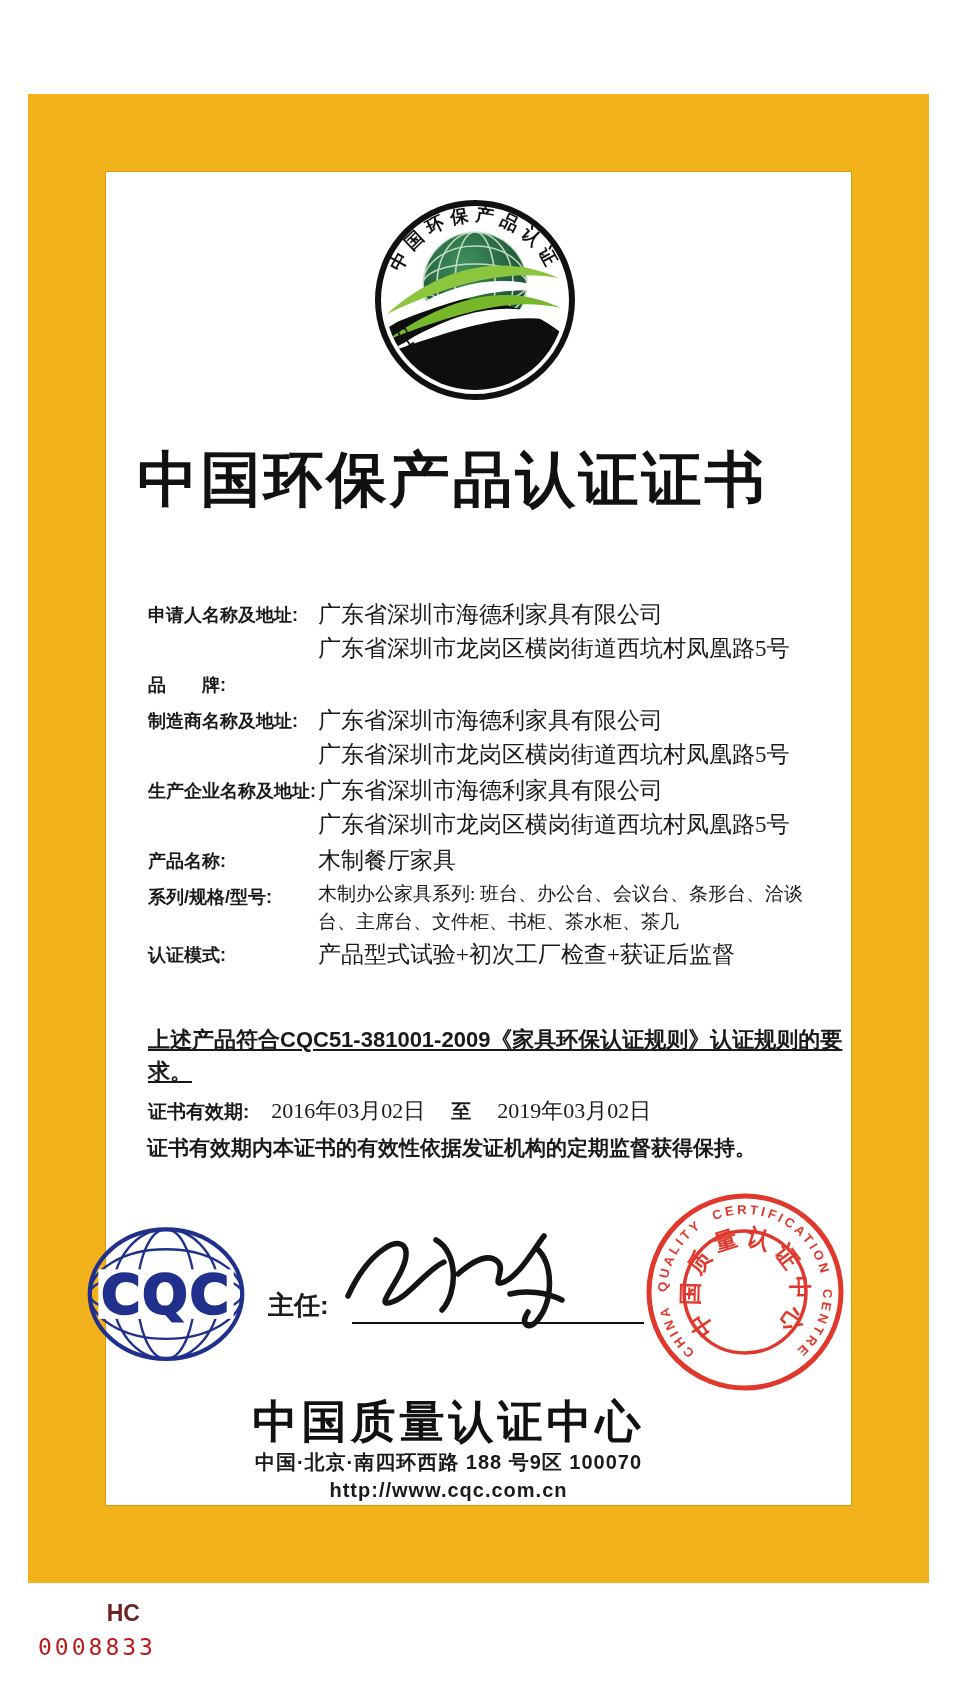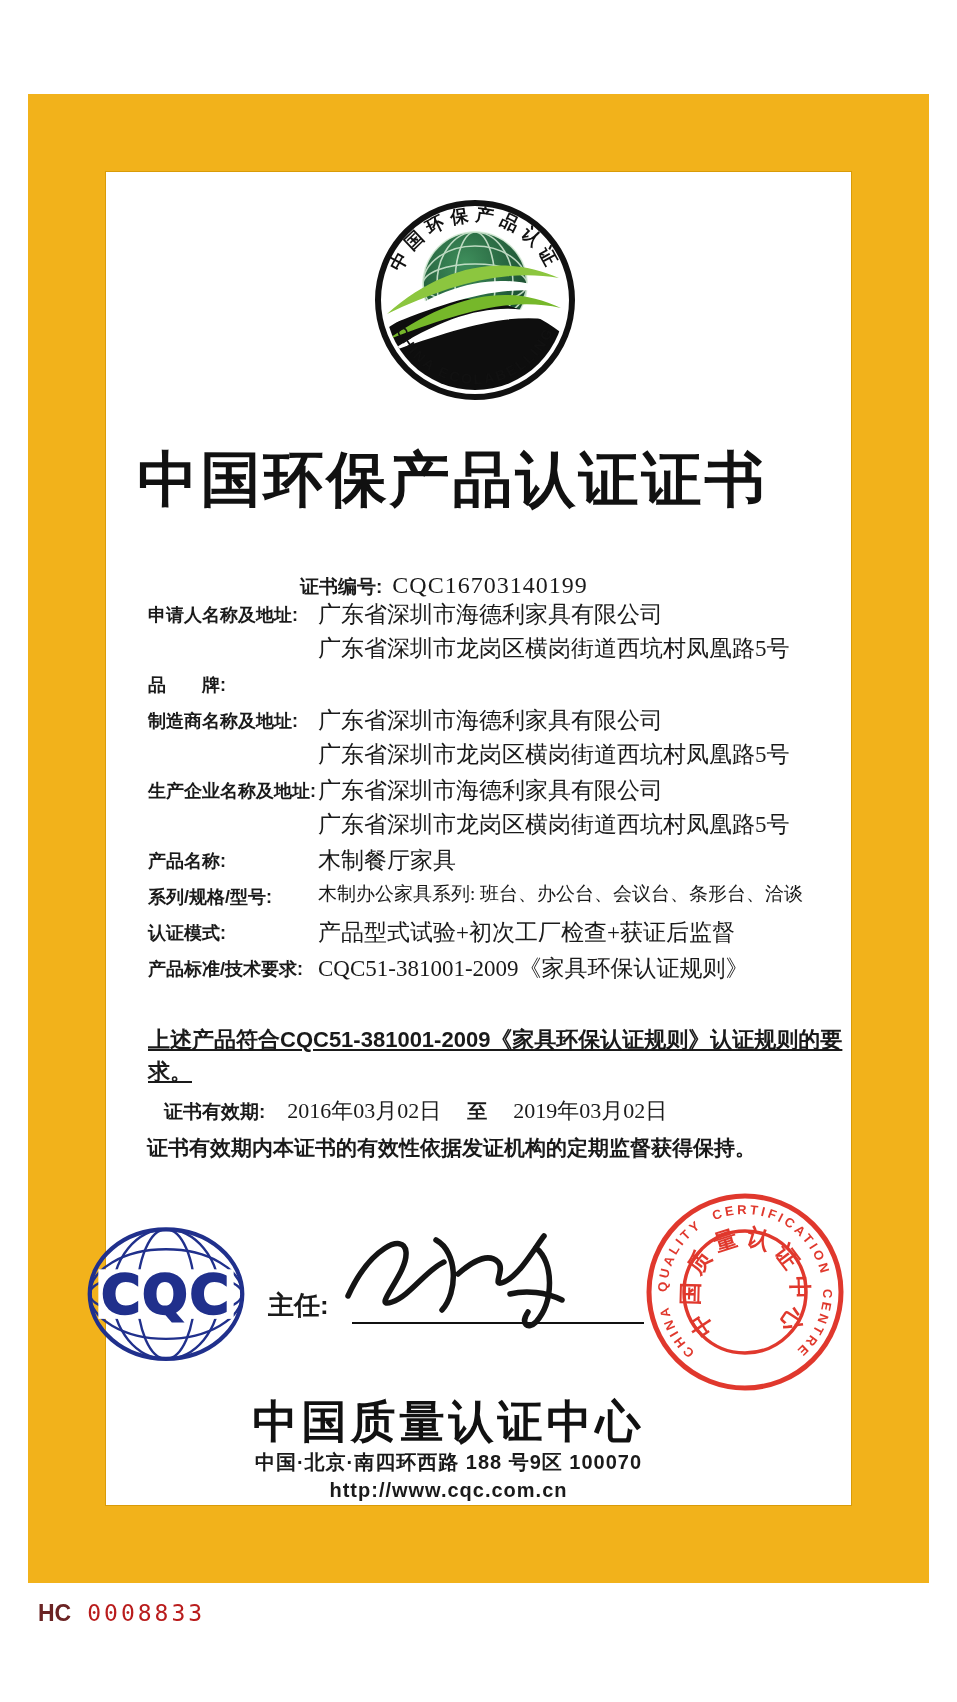--- a/index.html
+++ b/index.html
@@ -30,21 +30,21 @@
   .frow{display:flex;margin-bottom:2px;}
   .f-label{flex:0 0 170px;font-size:18px;font-weight:700;line-height:34px;white-space:nowrap;}
   .f-values{flex:1;font-family:"Liberation Serif",serif;font-size:23px;line-height:34px;}
   .f-line{min-height:34px;}
   .f-line.small{font-size:19px;line-height:28px;min-height:28px;}
   .statement{
     position:absolute;left:148px;top:1024px;width:705px;
     font-size:22px;font-weight:600;line-height:32px;text-decoration:underline;
   }
   .validity{position:absolute;left:148px;top:1096px;font-size:19px;}
-  .v-label{font-weight:700;font-size:19px;margin-right:22px;margin-left:16px;}
+  .v-label{font-weight:700;font-size:19px;margin-right:22px;}
   .v-date{font-family:"Liberation Serif",serif;font-size:22px;}
   .v-to{font-weight:700;font-size:20px;margin:0 26px;}
   .note{position:absolute;left:147px;top:1134px;width:700px;font-size:21px;font-weight:700;}
   
   .cqc-logo{position:absolute;left:85px;top:1222px;width:162px;height:148px;}
   .cqc-text{font-family:"DejaVu Sans","Liberation Sans",sans-serif;font-weight:800;font-size:56px;letter-spacing:2px;fill:#20308C;stroke:#20308C;stroke-width:2.5px;paint-order:stroke;}
   .director{position:absolute;left:268px;top:1288px;font-size:26px;font-weight:700;}
   .sign-line{position:absolute;left:352px;top:1322px;width:292px;border-top:2px solid #111;}
   .signature{position:absolute;left:340px;top:1218px;width:240px;height:115px;}
   
@@ -58,21 +58,21 @@
   }
   .footer-address{
     position:absolute;left:0;top:1449px;width:957px;text-align:center;transform:translateX(-30px);
     font-size:20px;font-weight:600;letter-spacing:1px;
   }
   .footer-website{
     position:absolute;left:0;top:1479px;width:957px;text-align:center;transform:translateX(-30px);
     font-size:20px;font-weight:600;letter-spacing:1px;
   }
   
-  .serial{position:absolute;left:38px;top:1596px;display:flex;align-items:flex-end;}
+  .serial{position:absolute;left:38px;top:1596px;display:flex;align-items:flex-end;flex-direction:column;}
   .serial-prefix{font-size:23px;font-weight:600;color:#6b2424;margin-right:16px;line-height:34px;}
   .serial-digits{font-family:"DejaVu Sans Mono","Liberation Mono",monospace;font-size:23px;font-weight:400;color:#b91c1c;letter-spacing:3px;line-height:34px;}
 </style>
 </head>
 <body>
 
 <div class="page">
 
   <div class="frame"></div>
 
@@ -112,23 +112,20 @@
     <text class="eco-arc-cn" text-anchor="middle">
       <textPath href="#ecoTopArc" startOffset="50%">中国环保产品认证</textPath>
     </text>
     <text class="eco-arc-en" text-anchor="middle">
       <textPath href="#ecoBotArc" startOffset="50%">CHINA ECOLABELLING</textPath>
     </text>
   </svg>
 
   <div class="title">中国环保产品认证证书</div>
 
-  <div class="certno">
-    <span class="certno-label">证书编号:</span><span class="certno-value">CQC16703140199</span>
-  </div>
 
   <div class="fields">
     <div class="frow">
       <div class="f-label">申请人名称及地址:</div>
       <div class="f-values">
           <div class="f-line">广东省深圳市海德利家具有限公司</div>
           <div class="f-line">广东省深圳市龙岗区横岗街道西坑村凤凰路5号</div>
         </div>
     </div>
 
@@ -157,36 +154,31 @@
       <div class="f-label">产品名称:</div>
       <div class="f-values">
           <div class="f-line">木制餐厅家具</div>
         </div>
     </div>
 
     <div class="frow">
       <div class="f-label">系列/规格/型号:</div>
       <div class="f-values">
           <div class="f-line small">木制办公家具系列: 班台、办公台、会议台、条形台、洽谈</div>
+          <div class="f-line small">台、主席台、文件柜、书柜、茶水柜、茶几</div>
         </div>
     </div>
 
     <div class="frow">
       <div class="f-label">认证模式:</div>
       <div class="f-values">
           <div class="f-line">产品型式试验+初次工厂检查+获证后监督</div>
         </div>
     </div>
 
-    <div class="frow">
-      <div class="f-label">产品标准/技术要求:</div>
-      <div class="f-values">
-          <div class="f-line">CQC51-381001-2009《家具环保认证规则》</div>
-        </div>
-    </div>
   </div>
 
   <div class="statement">上述产品符合CQC51-381001-2009《家具环保认证规则》认证规则的要求。</div>
 
   <div class="validity">
     <span class="v-label">证书有效期:</span><span class="v-date">2016年03月02日</span><span class="v-to">至</span><span class="v-date">2019年03月02日</span>
   </div>
 
   <div class="note">证书有效期内本证书的有效性依据发证机构的定期监督获得保持。</div>
 

